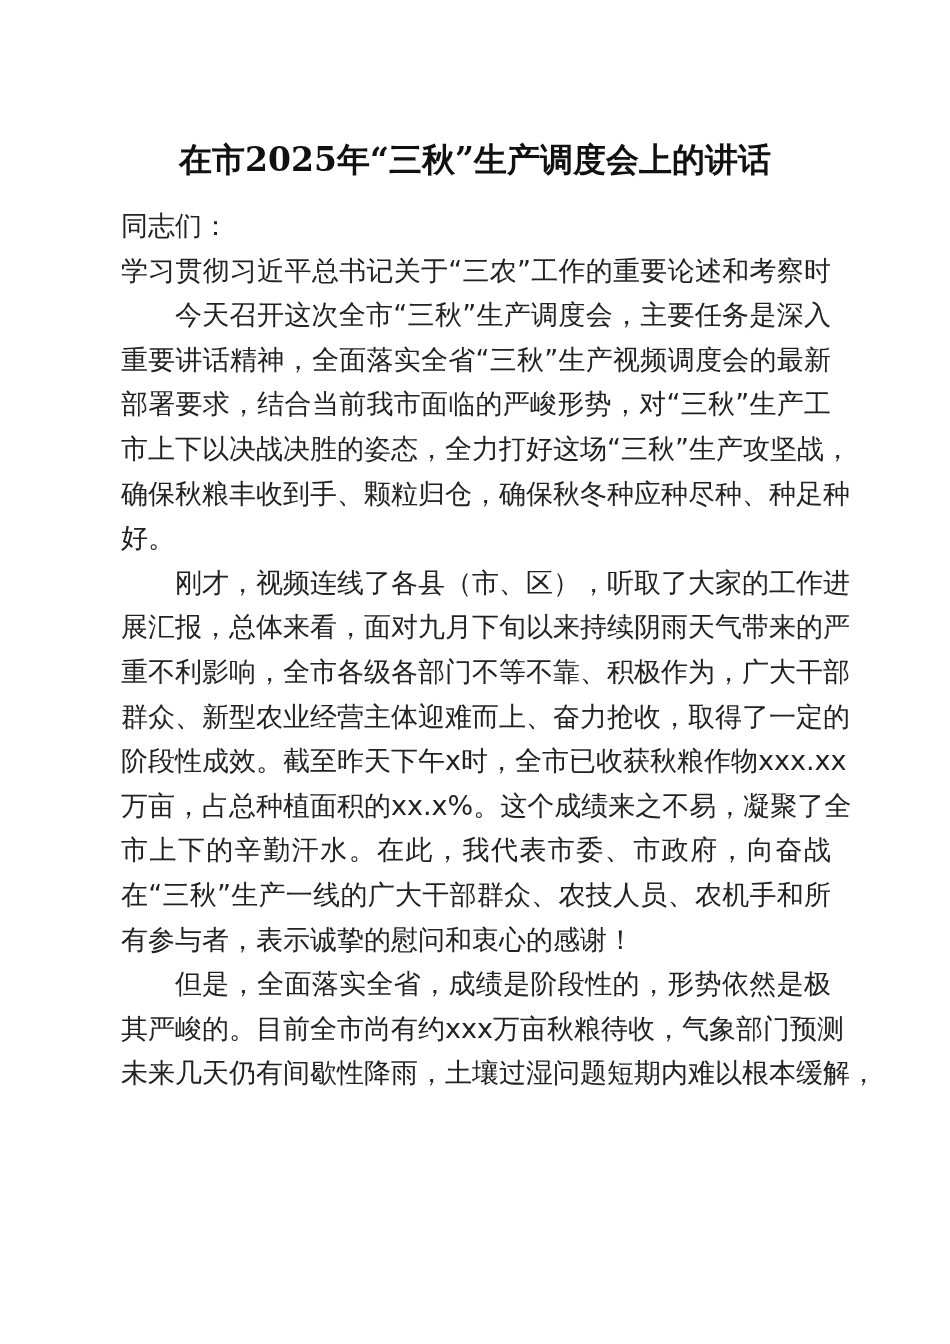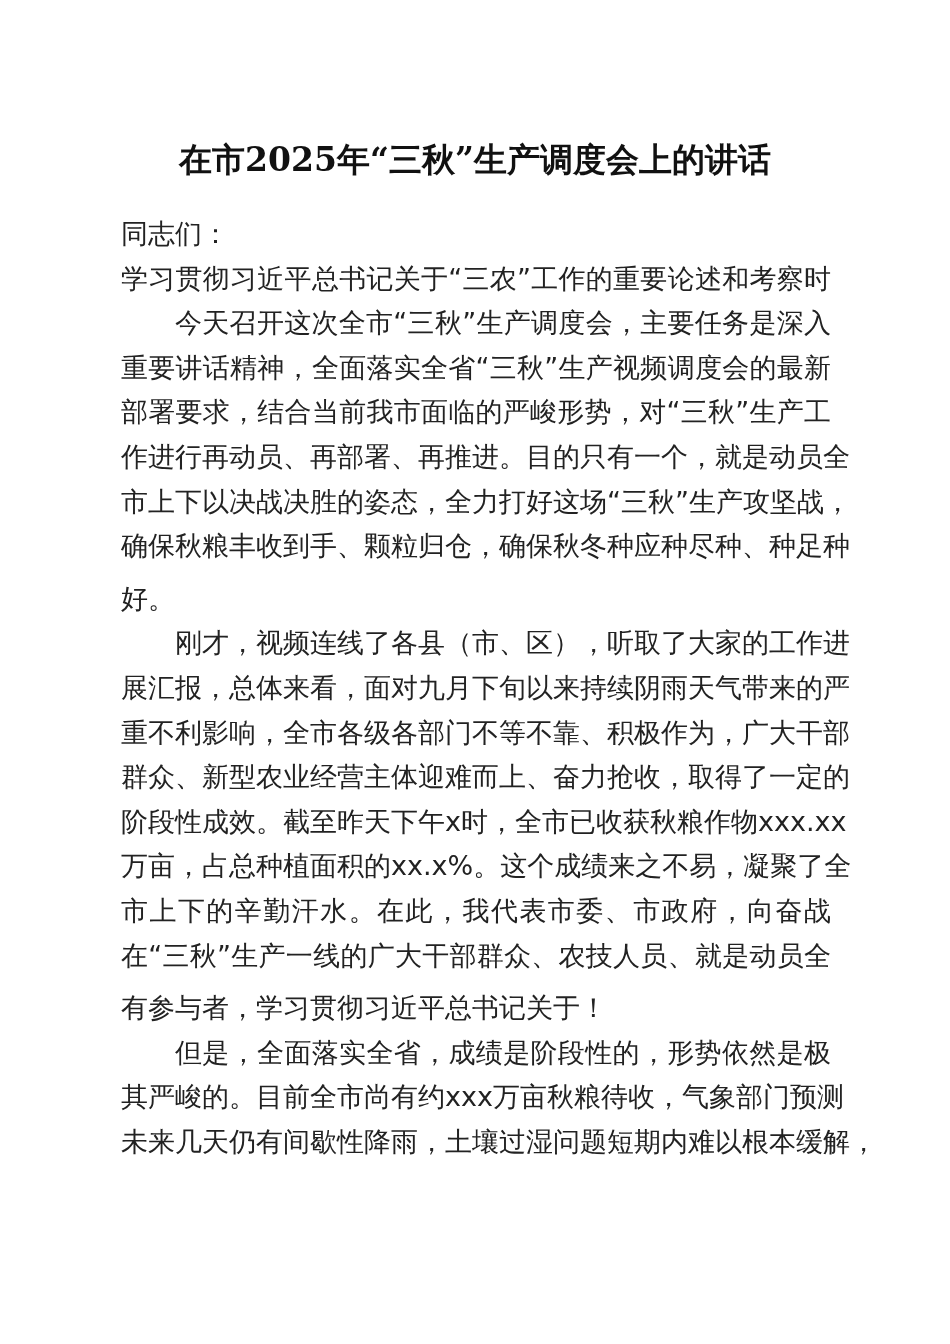--- a/index.html
+++ b/index.html
@@ -18,53 +18,52 @@
   .body {
     position: absolute; left: 121px; top: 204px; width: 710px;
     font-family: "DejaVu Sans", "Liberation Sans", sans-serif;
     font-size: 27px; color: #222222;
   }
   .line {
     display: block; height: 44.6px; line-height: 44.6px;
     white-space: nowrap; text-align: justify; text-align-last: justify;
     overflow: visible;
   }
-  .line.last { text-align-last: left; text-align: left; margin-top: 8px; }
+  .line.last { text-align-last: left; text-align: left; }
   .indent { padding-left: 54px; }
 </style>
 </head>
 <body>
 
 <div class="page">
   <div class="title">在市2025年“三秋”生产调度会上的讲话</div>
 
   <div class="body">
     <span class="line last">同志们：</span>
 
     <div>
       <span class="line">学习贯彻习近平总书记关于“三农”工作的重要论述和考察时</span>
       <span class="line indent">今天召开这次全市“三秋”生产调度会，主要任务是深入</span>
       <span class="line">重要讲话精神，全面落实全省“三秋”生产视频调度会的最新</span>
       <span class="line">部署要求，结合当前我市面临的严峻形势，对“三秋”生产工</span>
-      <span class="line">作进行再动员、再部署、再推进。目的只有一个，就是动员全</span>
       <span class="line">市上下以决战决胜的姿态，全力打好这场“三秋”生产攻坚战，</span>
       <span class="line">确保秋粮丰收到手、颗粒归仓，确保秋冬种应种尽种、种足种</span>
       <span class="line last">好。</span>
     </div>
 
     <div>
       <span class="line indent">刚才，视频连线了各县（市、区），听取了大家的工作进</span>
       <span class="line">展汇报，总体来看，面对九月下旬以来持续阴雨天气带来的严</span>
       <span class="line">重不利影响，全市各级各部门不等不靠、积极作为，广大干部</span>
       <span class="line">群众、新型农业经营主体迎难而上、奋力抢收，取得了一定的</span>
       <span class="line">阶段性成效。截至昨天下午x时，全市已收获秋粮作物xxx.xx</span>
       <span class="line">万亩，占总种植面积的xx.x%。这个成绩来之不易，凝聚了全</span>
       <span class="line">市上下的辛勤汗水。在此，我代表市委、市政府，向奋战</span>
-      <span class="line">在“三秋”生产一线的广大干部群众、农技人员、就是动员全</span>
-      <span class="line last">有参与者，学习贯彻习近平总书记关于！</span>
+      <span class="line">在“三秋”生产一线的广大干部群众、农技人员、农机手和所</span>
+      <span class="line last">有参与者，表示诚挚的慰问和衷心的感谢！</span>
     </div>
 
     <div>
       <span class="line indent">但是，全面落实全省，成绩是阶段性的，形势依然是极</span>
       <span class="line">其严峻的。目前全市尚有约xxx万亩秋粮待收，气象部门预测</span>
       <span class="line">未来几天仍有间歇性降雨，土壤过湿问题短期内难以根本缓解，</span>
     </div>
   </div>
 </div>
 

